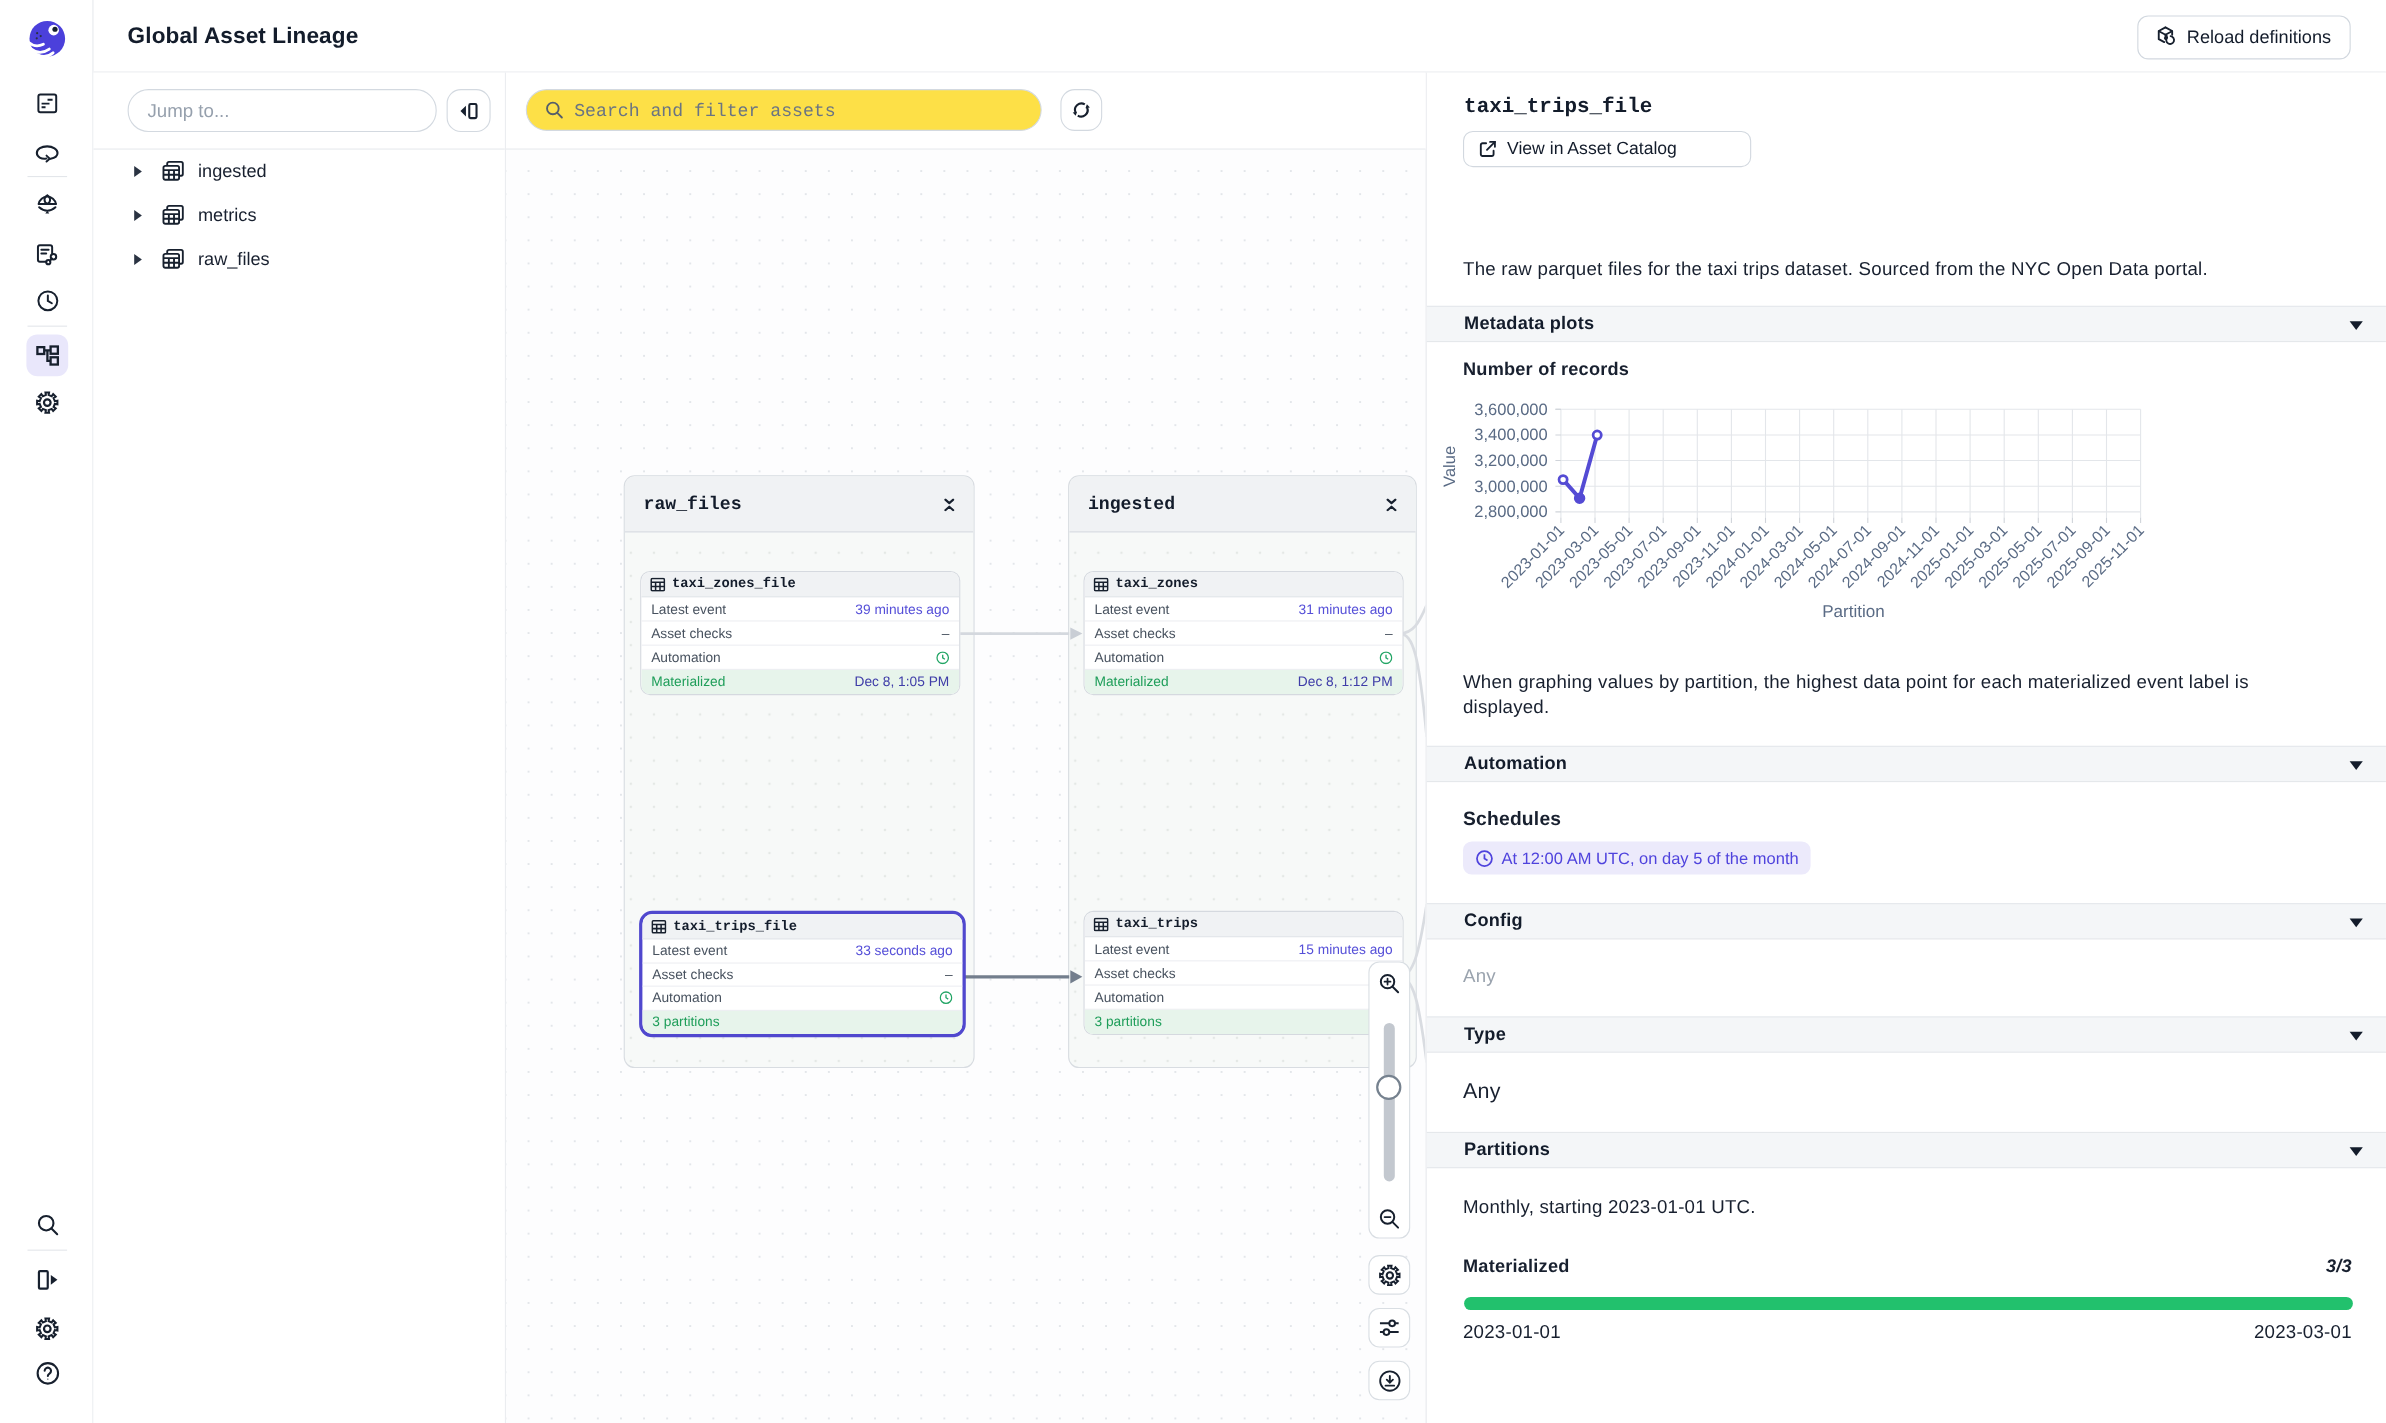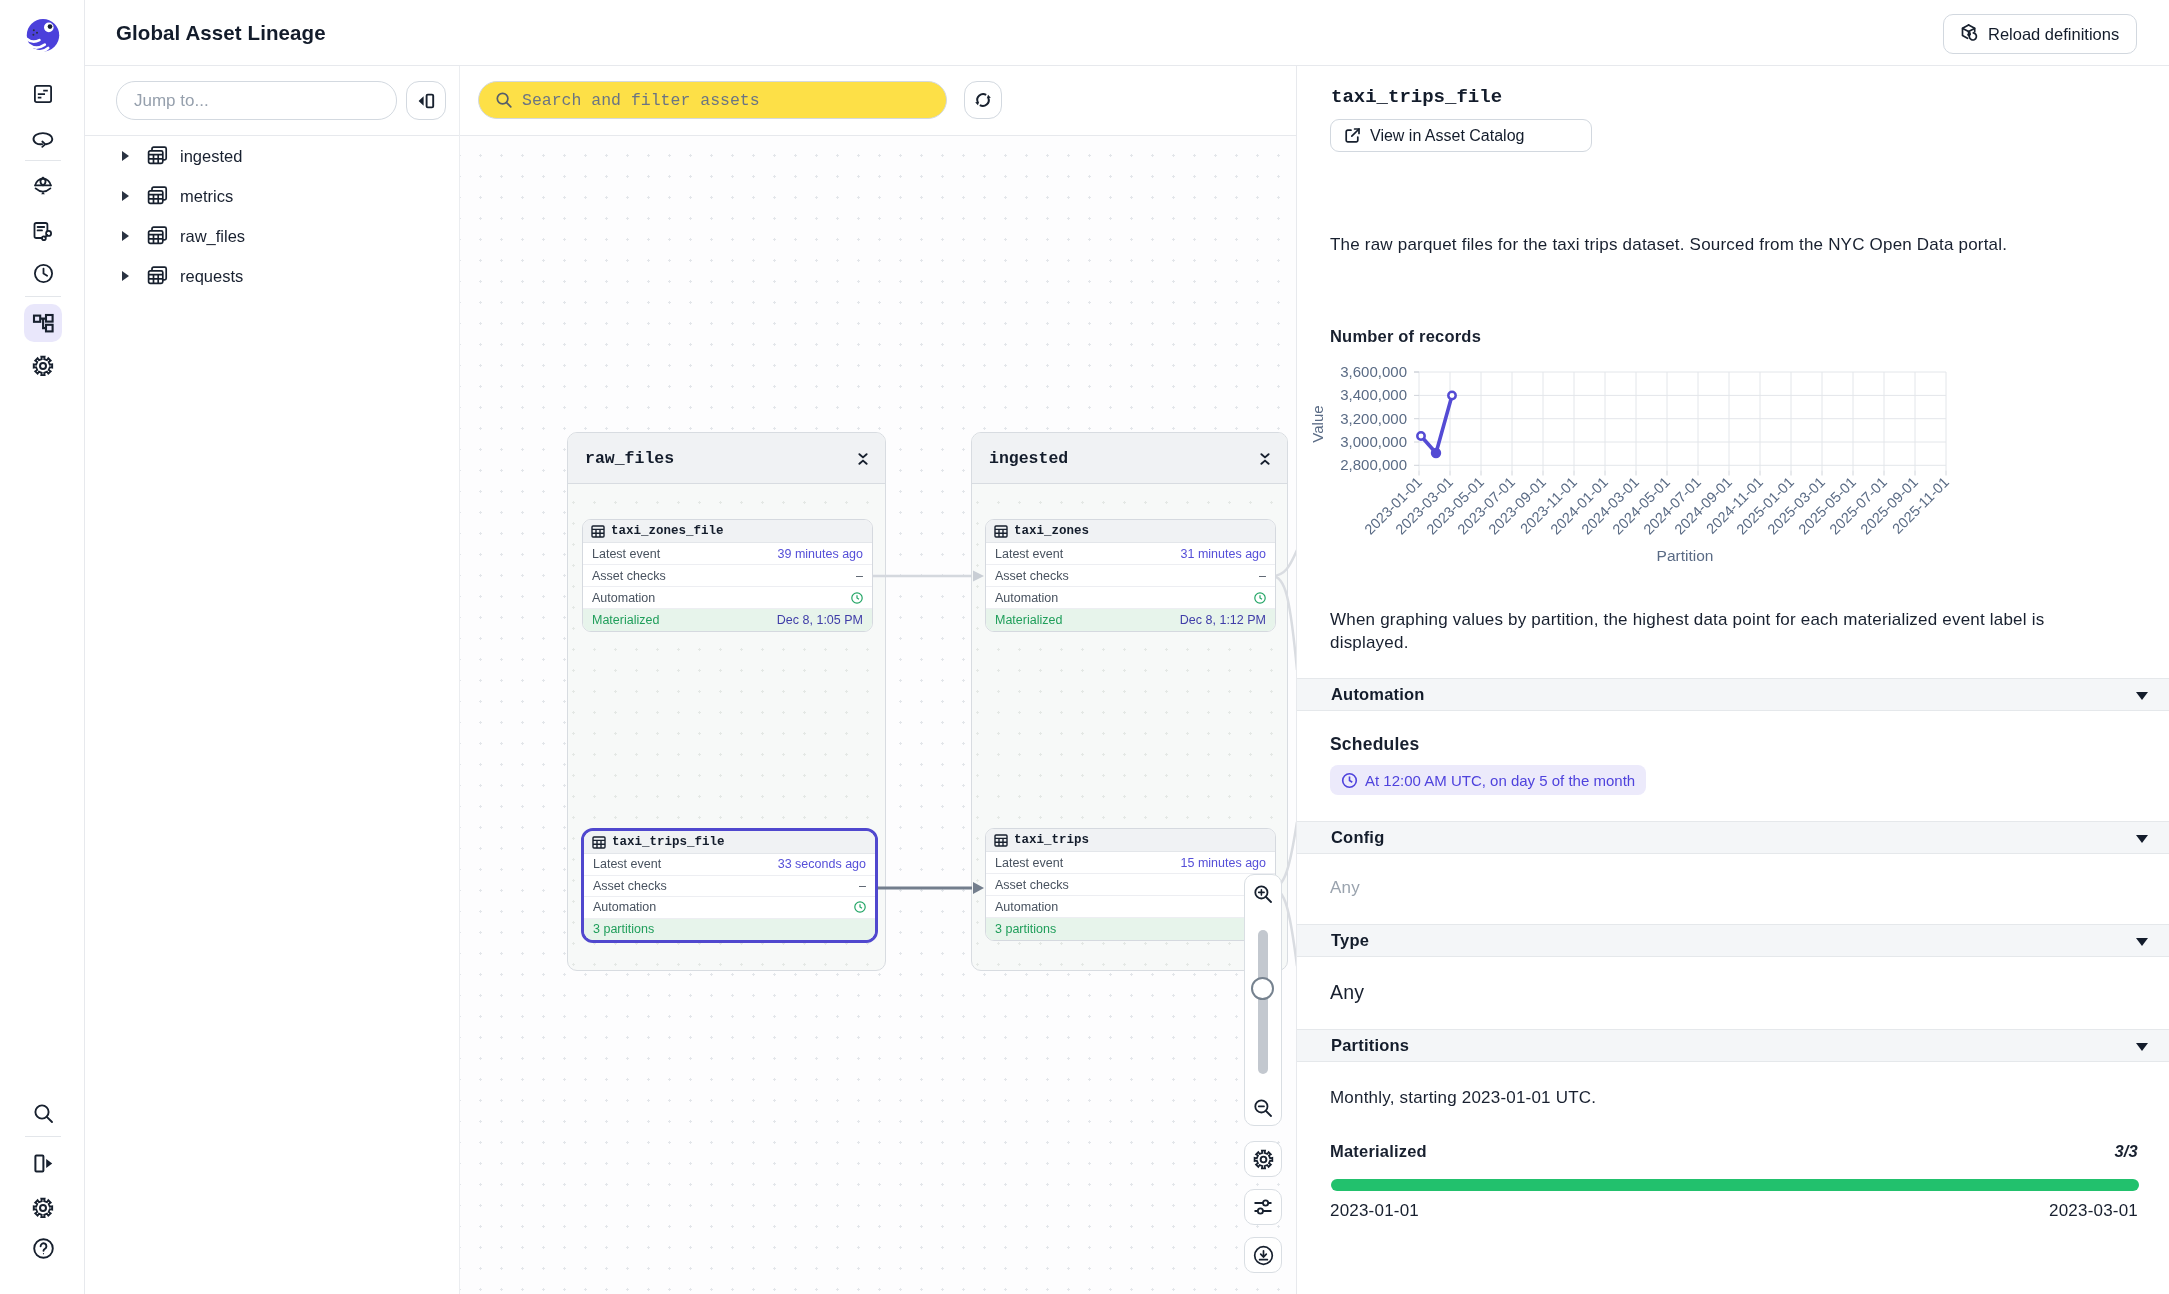--- a/index.html
+++ b/index.html
@@ -213,29 +213,20 @@
       </div>
     <div class="treerow" style="top:150px">
         <span class="treecaret"></span>
         <span class="treeicon"><svg width="24" height="22" viewBox="0 0 24 22" fill="none" stroke="#17202E" stroke-width="1.7">
             <rect x="6" y="2.2" width="14.2" height="12.6" rx="1.6"></rect>
             <rect x="2.6" y="5.8" width="14.2" height="12.6" rx="1.6" fill="#fff"></rect>
             <path d="M2.6 9.6 h14.2 M7.5 9.6 v8.8 M12.2 9.6 v8.8 M2.6 13.9 h14.2"></path>
           </svg></span>
         <span class="treelabel">raw_files</span>
       </div>
-    <div class="treerow" style="top:190px">
-        <span class="treecaret"></span>
-        <span class="treeicon"><svg width="24" height="22" viewBox="0 0 24 22" fill="none" stroke="#17202E" stroke-width="1.7">
-            <rect x="6" y="2.2" width="14.2" height="12.6" rx="1.6"></rect>
-            <rect x="2.6" y="5.8" width="14.2" height="12.6" rx="1.6" fill="#fff"></rect>
-            <path d="M2.6 9.6 h14.2 M7.5 9.6 v8.8 M12.2 9.6 v8.8 M2.6 13.9 h14.2"></path>
-          </svg></span>
-        <span class="treelabel">requests</span>
-      </div>
   </div>
 
   <div id="canvas">
     <div id="dots"></div>
 
     <div class="group" id="g-raw" style="left:107px; top:366px; width:319px; height:539px;">
       <div class="grouphdr">
           <span class="name">raw_files</span>
           <svg style="position:absolute;right:17px;top:20px" width="10" height="12" viewBox="0 0 10 12" fill="none" stroke="#17202E" stroke-width="1.9" stroke-linecap="round" stroke-linejoin="round">
             <path d="M1.4 1.2 L5 4.4 L8.6 1.2"></path>
@@ -454,20 +445,21 @@
   <div id="rightpanel">
     <div id="rp-title">taxi_trips_file</div>
     <div id="viewbtn"><svg width="19" height="19" viewBox="0 0 19 19" fill="none" stroke="#17202E" stroke-width="1.7" stroke-linecap="round">
           <path d="M8 4.2 H4.8 a1.6 1.6 0 0 0 -1.6 1.6 v8.4 a1.6 1.6 0 0 0 1.6 1.6 h8.4 a1.6 1.6 0 0 0 1.6 -1.6 V11"></path>
           <path d="M8.8 10.2 L16 3"></path>
           <path d="M11.6 3 H16 v4.4"></path>
         </svg>View in Asset Catalog</div>
 
     <div class="rp-text" style="top:169px">The raw parquet files for the taxi trips dataset. Sourced from the NYC Open Data portal.</div>
 
+    <div class="sechdr" style="top:212px">Metadata plots<span class="car"></span></div>
     <div class="rp-text" style="top:261px; font-weight:700; font-size:16.5px;">Number of records</div>
 
     <svg id="chart" style="position:absolute; left:0; top:290px; width:873px; height:300px;" viewBox="0 0 873 300" font-family="Liberation Sans, sans-serif">
         <g stroke="#E3E6EA" stroke-width="1">
           <line x1="122.0" y1="16" x2="122.0" y2="114.5"></line>
           <line x1="153.0" y1="16" x2="153.0" y2="114.5"></line>
           <line x1="184.0" y1="16" x2="184.0" y2="114.5"></line>
           <line x1="215.0" y1="16" x2="215.0" y2="114.5"></line>
           <line x1="246.0" y1="16" x2="246.0" y2="114.5"></line>
           <line x1="277.0" y1="16" x2="277.0" y2="114.5"></line>

